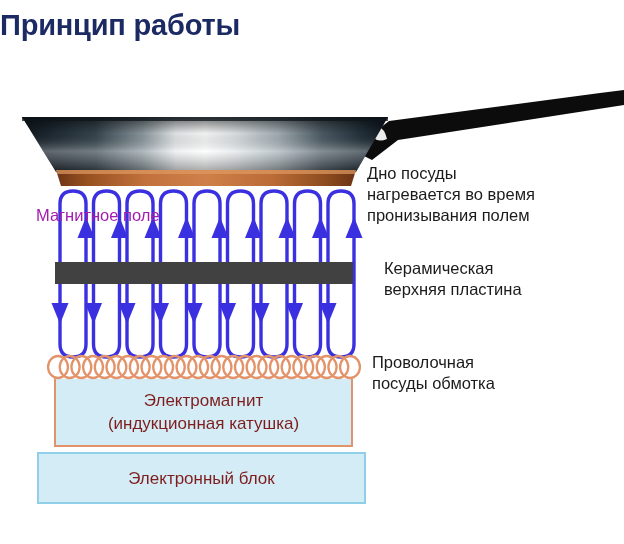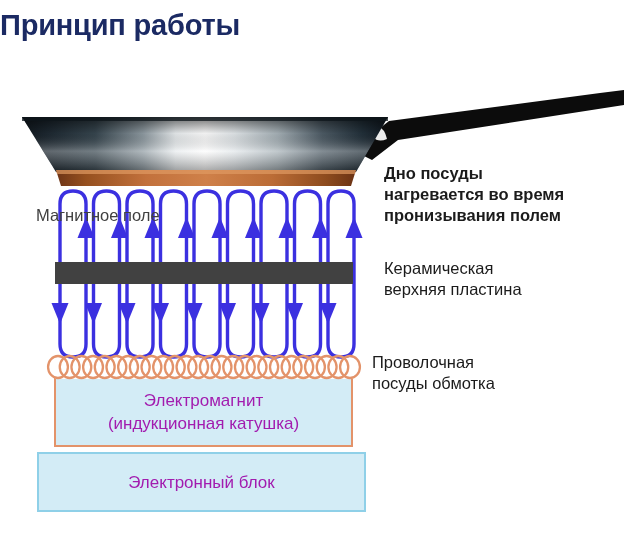--- a/index.html
+++ b/index.html
@@ -26,54 +26,54 @@
   .title .l2{display:block;}
 
   
   .callout{
     position:absolute;
     color:#1b1b1b;
     font-size:16.5px;
     line-height:21px;
     white-space:pre-line;
   }
-  #callout-pan{left:384px;top:163px;font-weight:bold;}
+  #callout-pan{left:367px;top:163px;}
   #callout-plate{left:384px;top:258px;}
   #callout-coil{left:372px;top:352px;}
 
   
   #label-field{
     position:absolute;
     left:36px;top:205px;
-    color:#404040;
+    color:#a21caf;
     font-size:16.5px;
     line-height:20px;
     z-index:6;
   }
 
   
   .box{
     position:absolute;
     box-sizing:border-box;
     display:flex;
     align-items:center;
     justify-content:center;
     text-align:center;
-    color:#a21caf;
+    color:#7f1d1d;
     font-size:17px;
     line-height:23px;
     white-space:pre-line;
   }
   #box-electromagnet{
     left:54px;top:377px;width:299px;height:70px;
     background:#d3ecf6;
     border:2px solid #e3936a;
   }
   #box-electronics{
-    left:37px;top:452px;width:329px;height:60px;
+    left:37px;top:452px;width:329px;height:52px;
     background:#d3ecf6;
     border:2px solid #8fd0e8;
   }
 
   
   #ceramic-plate{
     position:absolute;
     left:55px;top:262px;width:298px;height:22px;
     background:#414141;
     z-index:5;

